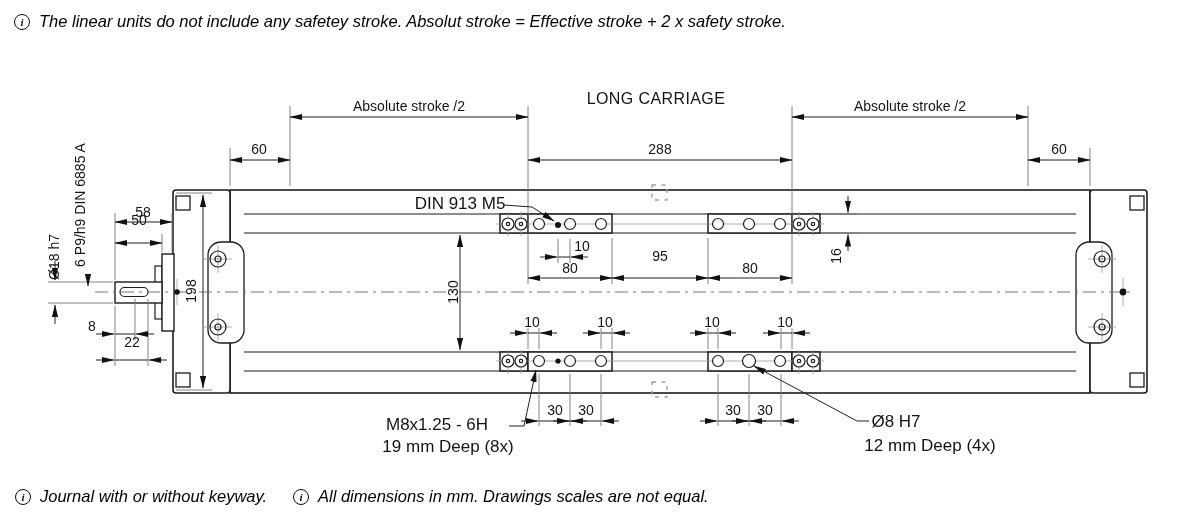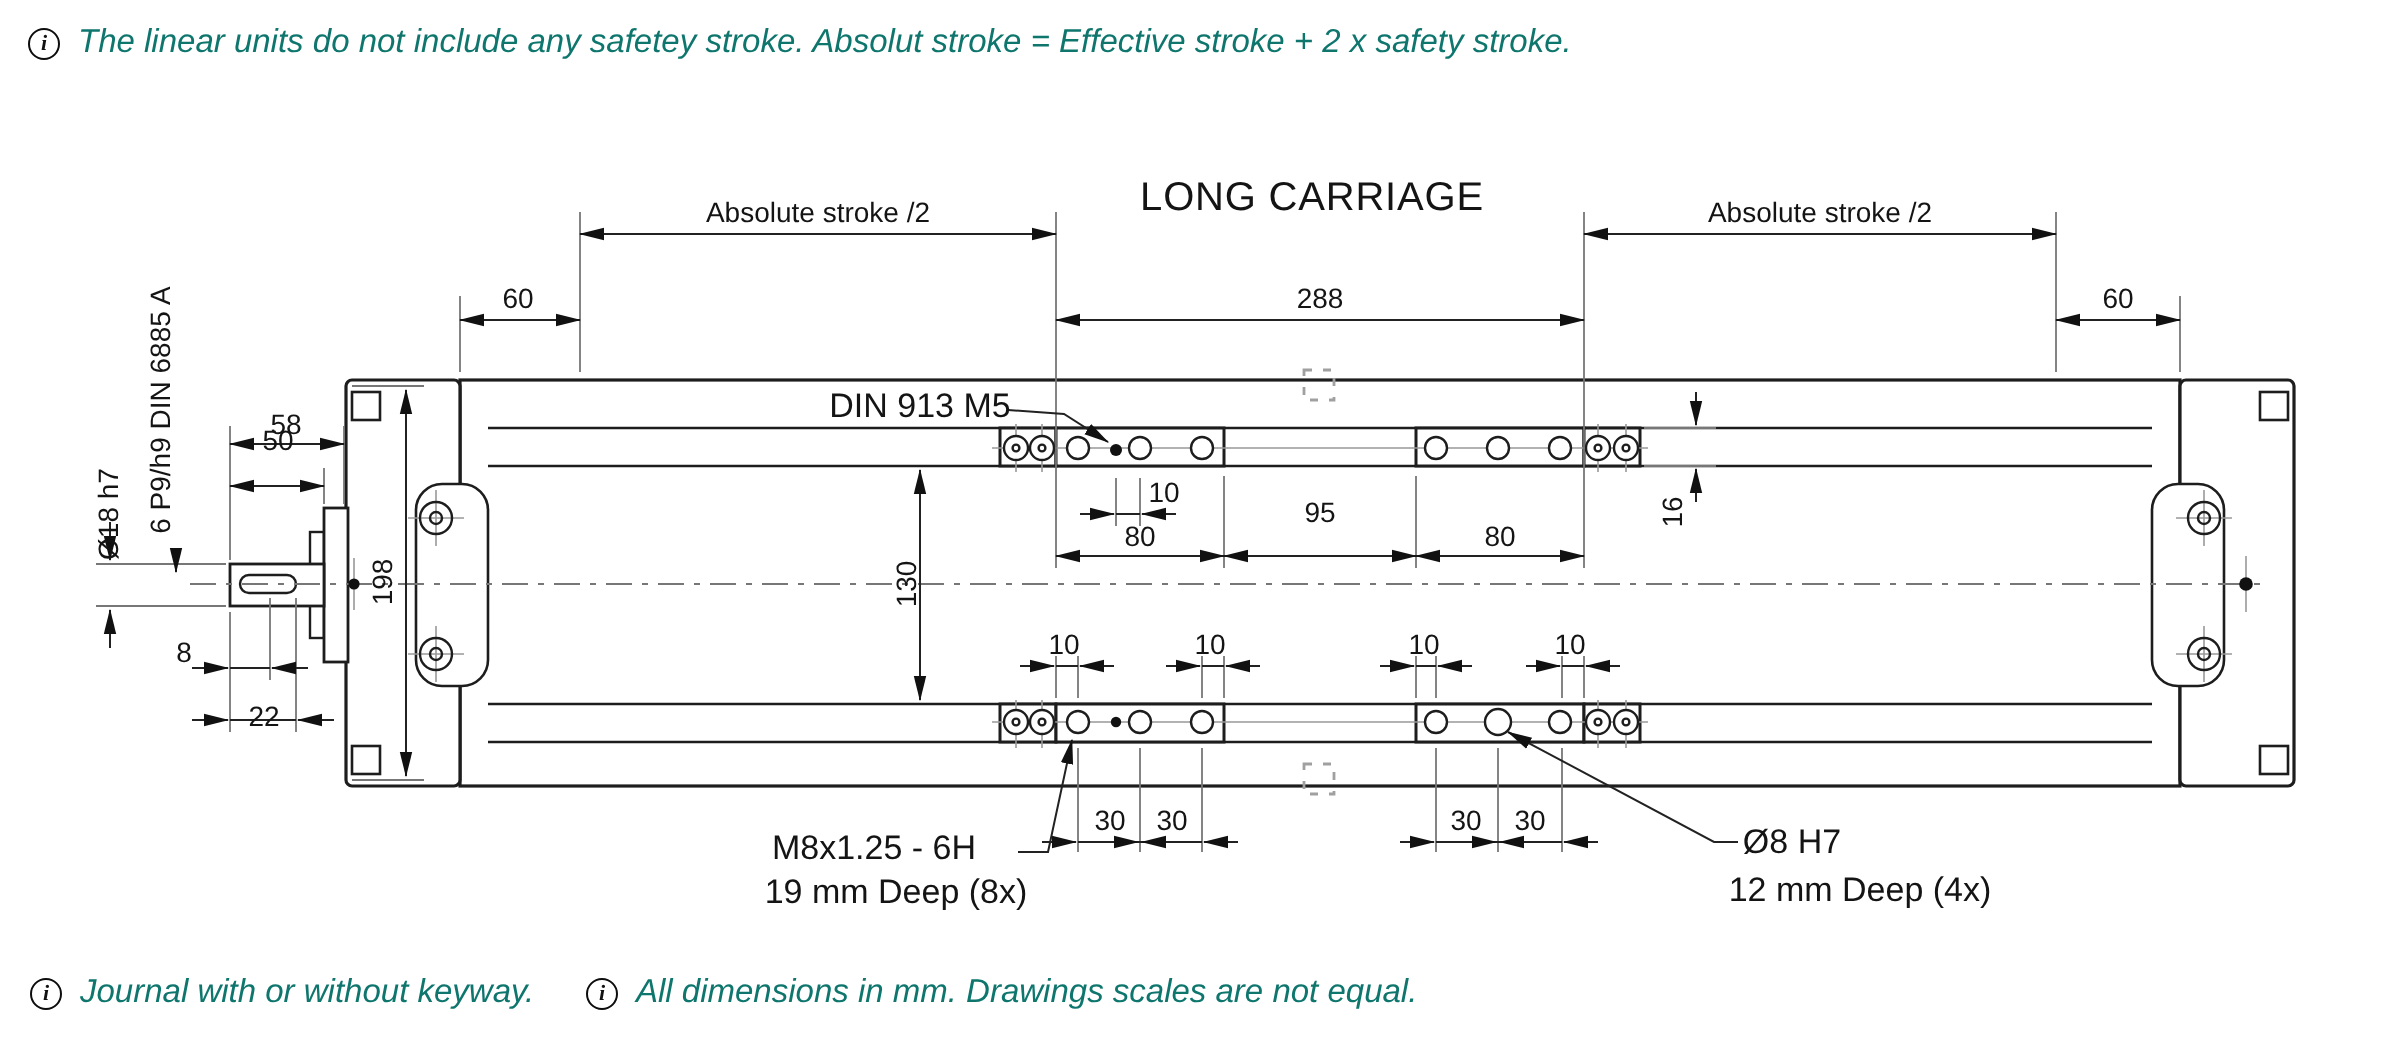--- a/index.html
+++ b/index.html
@@ -2,23 +2,23 @@
 <html><head>
 <meta charset="utf-8">
 <style>
   html,body{margin:0;padding:0;background:#fff}
   #canvas{position:relative;width:1200px;height:525px;background:#fff;
     font-family:"Liberation Sans",sans-serif;color:#111;overflow:hidden}
   #draw{position:absolute;left:0;top:0}
   .t{position:absolute;transform:translate(-50%,-50%);font-size:14px;line-height:1;
     white-space:nowrap;color:#141414}
   .t.rot{transform:translate(-50%,-50%) rotate(-90deg)}
-  .t.title{font-size:20px;letter-spacing:.4px}
+  .t.title{font-size:16px;letter-spacing:.4px}
   .note{position:absolute;display:flex;align-items:center;gap:9px}
-  .note .txt{font-style:italic;font-size:16.5px;color:#0f766e;white-space:nowrap}
+  .note .txt{font-style:italic;font-size:16.5px;color:#000000;white-space:nowrap}
   .ii{width:16px;height:16px;min-width:16px;box-sizing:border-box;border:1.4px solid #0d0d0d;
     border-radius:50%;display:flex;align-items:center;justify-content:center;
     font:italic 700 11px "Liberation Serif",serif}
   .lbl{font-size:17px}
 </style>
 </head>
 <body>
 
 <div id="canvas">
 
@@ -270,21 +270,21 @@
   <div class="t" style="left:910px;top:106px">Absolute stroke /2</div>
   <div class="t" style="left:259px;top:149px">60</div>
   <div class="t" style="left:660px;top:149px">288</div>
   <div class="t" style="left:1059px;top:149px">60</div>
   <div class="t" style="left:143px;top:212px">58</div>
   <div class="t" style="left:139px;top:220px">50</div>
   <div class="t rot" style="left:54px;top:257px">Ø18 h7</div>
   <div class="t rot" style="left:80px;top:205px">6 P9/h9 DIN 6885 A</div>
   <div class="t rot" style="left:191px;top:291px">198</div>
   <div class="t" style="left:92px;top:326px">8</div>
-  <div class="t" style="left:132px;top:358px">22</div>
+  <div class="t" style="left:132px;top:342px">22</div>
   <div class="t lbl" style="left:460px;top:203px">DIN 913 M5</div>
   <div class="t" style="left:582px;top:246px">10</div>
   <div class="t rot" style="left:453px;top:292px">130</div>
   <div class="t rot" style="left:836px;top:256px">16</div>
   <div class="t" style="left:570px;top:268px">80</div>
   <div class="t" style="left:660px;top:256px">95</div>
   <div class="t" style="left:750px;top:268px">80</div>
   <div class="t" style="left:532px;top:322px">10</div>
   <div class="t" style="left:605px;top:322px">10</div>
   <div class="t" style="left:712px;top:322px">10</div>

